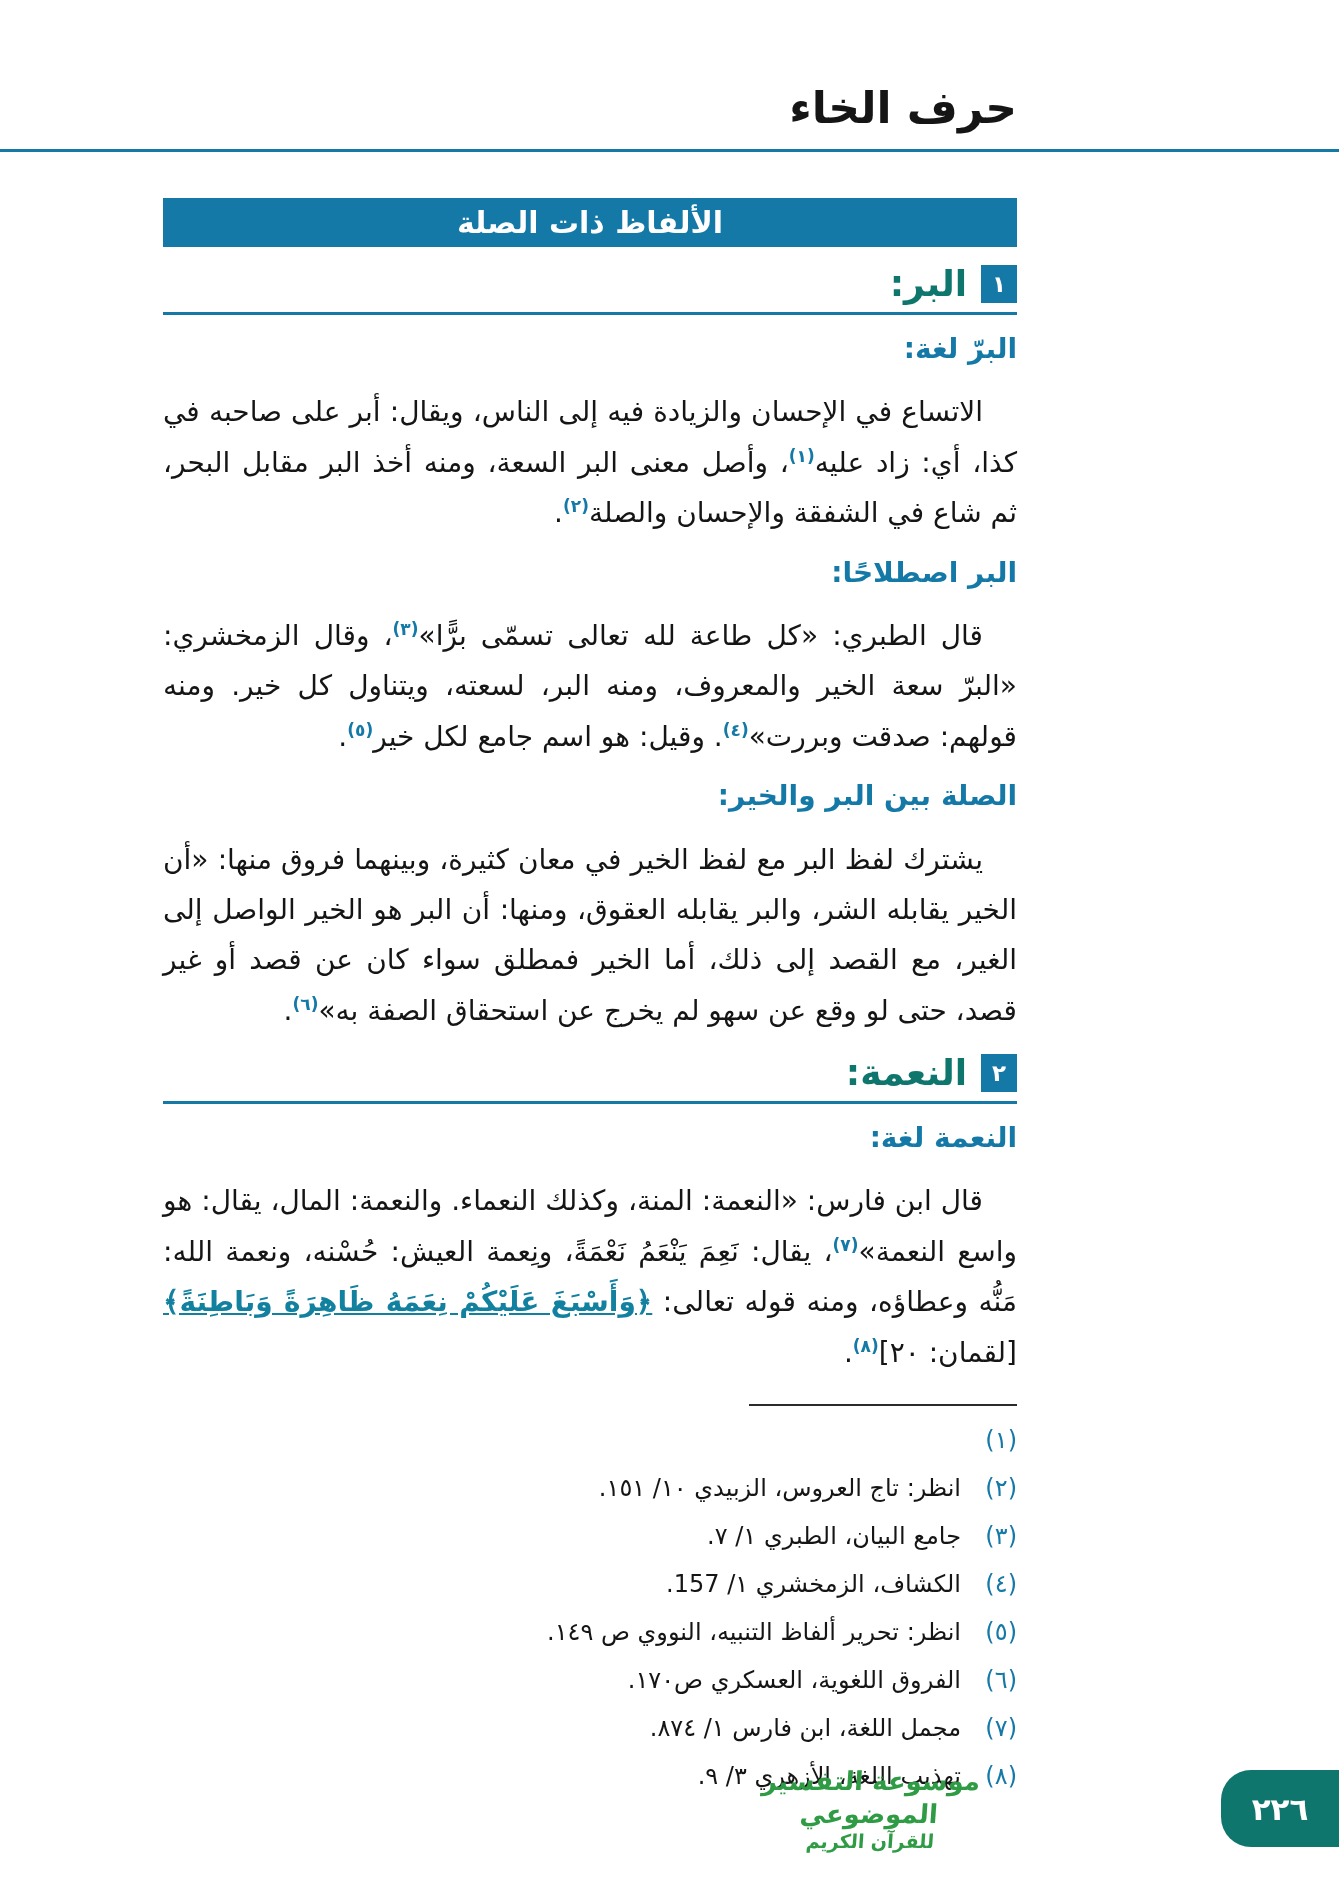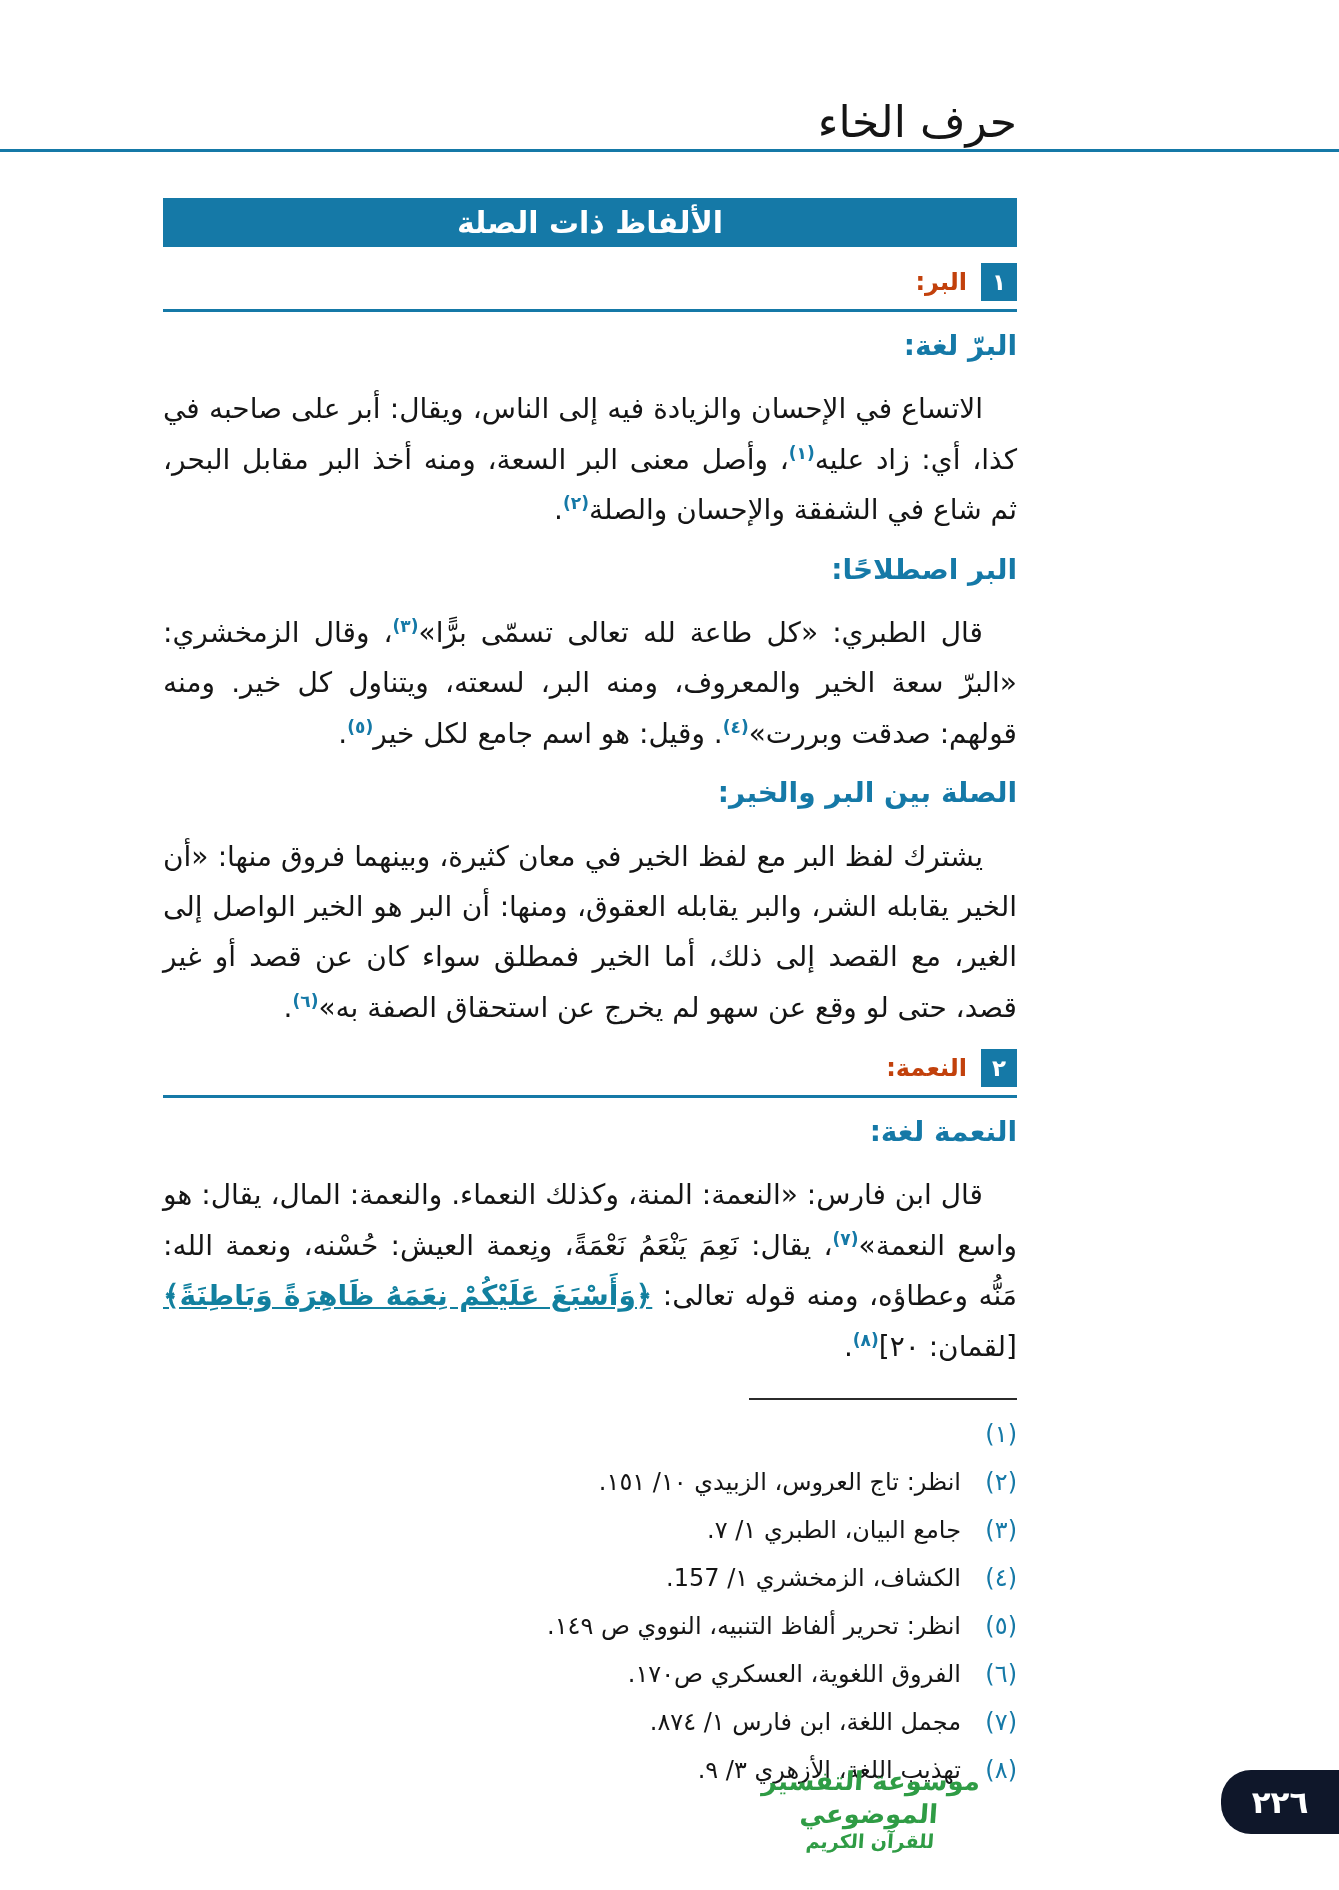--- a/index.html
+++ b/index.html
@@ -7,22 +7,22 @@
   body {
     background:#ffffff;
     font-family:"DejaVu Sans", sans-serif;
     position:relative;
     overflow:hidden;
   }
   .page { position:absolute; inset:0; direction:rtl; }
 
   
   .chapter-header {
-    position:absolute; top:96px; right:322px;
-    font-size:44px; font-weight:normal; color:#151515;
+    position:absolute; top:82px; right:322px;
+    font-size:44px; font-weight:bold; color:#151515;
     letter-spacing:-1px;
   }
   .top-rule {
     position:absolute; top:149px; left:0; width:100%; height:3px;
     background:#1579a7;
   }
 
   
   .content { position:absolute; top:0; right:322px; width:854px; }
 
@@ -35,21 +35,21 @@
   .section-row {
     display:flex; align-items:center; gap:14px;
     margin-top:16px; padding-bottom:8px;
     border-bottom:3px solid #1579a7;
   }
   .badge {
     width:36px; height:38px; background:#1579a7; color:#fff;
     font-size:23px; font-weight:bold; flex:0 0 auto;
     display:flex; align-items:center; justify-content:center;
   }
-  .section-title { font-size:24px; font-weight:bold; color:#c2410c; }
+  .section-title { font-size:36px; font-weight:bold; color:#0f766e; }
 
   .subheading {
     color:#1579a7; font-size:28px; font-weight:bold;
     margin-top:16px; line-height:1.3;text-align:right;
   }
   .body-par {
     font-size:28px; line-height:1.8; color:#151515;
     text-align:justify; margin-top:20px; text-indent:34px;
   }
   .fnm { color:#1579a7; font-size:17px; font-weight:bold; }
@@ -65,21 +65,21 @@
 
   
   .publisher-logo {
     position:absolute; top:1765px; right:349px; width:240px;
     text-align:center; color:#2f9c45; line-height:1.25;
   }
   .logo-line1 { font-size:26px; font-weight:bold; transform:skewX(-4deg); }
   .logo-line2 { font-size:19px; font-weight:bold; transform:skewX(-4deg); }
   .page-badge {
     position:absolute; top:1770px; left:auto; right:0;
-    width:118px; height:64px; background:#0f172a;
+    width:118px; height:77px; background:#0f766e;
     border-radius:30px 0 0 30px;
     display:flex; align-items:center; justify-content:center;
     color:#fff; font-size:31px; font-weight:bold;
   }
 </style>
 </head>
 <body>
 
 <div class="page">
 

